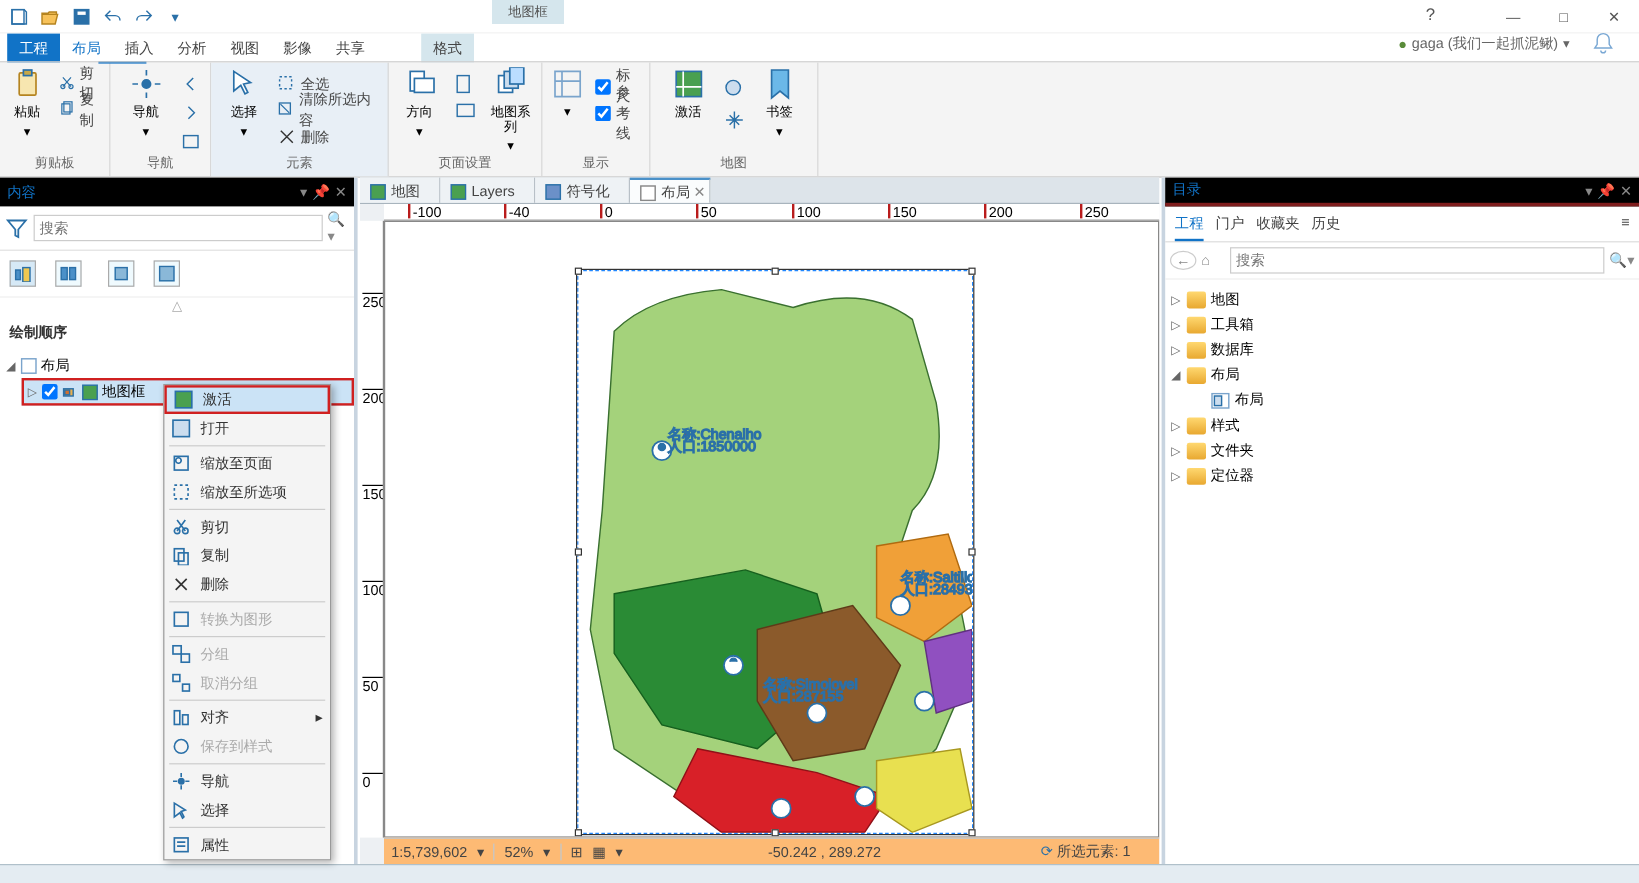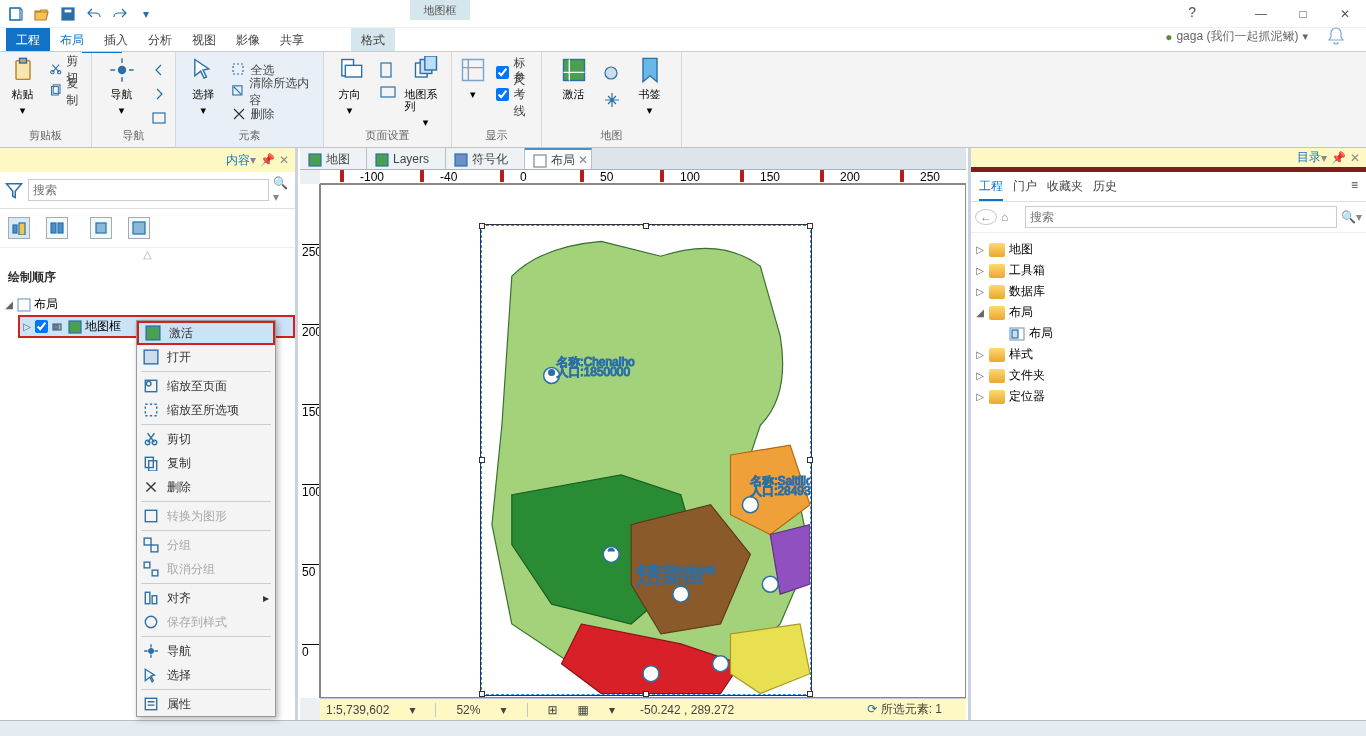--- a/index.html
+++ b/index.html
@@ -21,27 +21,27 @@
 .rtab.active{color:#1173c7}
 .rtab.ctx{background:#d5e6ed;color:#444}
 .ribbontab-underline{position:absolute;bottom:0;left:0;right:0;height:1px;background:#ccc}
 .rtab.active::after{content:"";position:absolute;left:82px;width:40px;bottom:-1px;border-bottom:2px solid #1173c7}
 .ribbon-body{height:96px;background:#f4f4f4;border-bottom:1px solid #c4c4c4;display:flex}
 .group{border-right:1px solid #d8d8d8;display:flex;flex-direction:column;justify-content:space-between;align-items:center;padding:4px 8px 2px}
 .group-content{display:flex;gap:8px;align-items:flex-start;flex:1}
 .group-label{font-size:11px;color:#666;text-align:center;padding-bottom:2px}
 .bigbtn{display:flex;flex-direction:column;align-items:center;gap:4px;width:42px}
 .bigbtn .icn{width:28px;height:28px;display:flex;align-items:center;justify-content:center}
-.bigbtn span{font-size:11px;text-align:left;line-height:12px}
+.bigbtn span{font-size:11px;text-align:center;line-height:12px}
 .smallbtn{display:flex;align-items:center;gap:4px;font-size:11px;height:20px;color:#444}
 .smallbtn .icn{width:16px;height:16px}
 .col{display:flex;flex-direction:column;gap:2px}
 svg{stroke:#2a70a8;fill:none;stroke-width:1.2}
 .panel-contents{position:absolute;left:0;top:148px;width:298px;bottom:16px;background:#fff;border-right:3px solid #c8d4e0}
-.pc-head{height:24px;background:#fef9c3;display:flex;align-items:center;justify-content:flex-end;padding:0 6px;color:#1173c7;font-size:14px}
+.pc-head{height:24px;background:#000000;display:flex;align-items:center;justify-content:space-between;padding:0 6px;color:#1173c7;font-size:14px}
 .pc-head .tools{color:#888;display:flex;gap:4px;font-size:11px}
 .searchrow{display:flex;align-items:center;gap:4px;padding:4px;border-bottom:1px solid #e0e0e0}
 .searchrow .flt{width:20px;height:20px;color:#888}
 .searchrow input{flex:1;height:22px;border:1px solid #ccc;padding:0 4px;font-size:12px}
 .viewbtns{display:flex;gap:16px;padding:8px;border-bottom:1px solid #eee}
 .viewbtns div{width:22px;height:22px;border:1px solid #aaa;display:flex;align-items:center;justify-content:center;background:#effafe}
 .tree-title{padding:8px;font-size:12px;color:#333;font-weight:bold}
 .tree{padding-left:4px;font-size:12px}
 .tnode{display:flex;align-items:center;gap:3px;padding:2px 0}
 .tnode.selected{background:#cbe3f6;border:1px solid #7ab2e0}
@@ -52,31 +52,31 @@
 .ctxitem .cicn{width:16px;height:16px;display:flex;align-items:center;justify-content:center}
 .ctxitem.hlr{border:2px solid #d02020;background:#cbe3f6}
 .ctxsep{height:1px;background:#ccc;margin:2px 4px}
 .center{position:absolute;left:300px;right:400px;top:148px;bottom:16px;background:#edf0f3}
 .doctabs{height:22px;display:flex;background:#dde4ea;border-bottom:1px solid #a8b4bd}
 .doctab{padding:0 16px 0 8px;line-height:22px;background:#eef2f5;border-right:1px solid #b8c0c7;font-size:12px;color:#444;display:flex;align-items:center;gap:4px;position:relative}
 .doctab.active{background:#fafcfd;border-top:2px solid #4a90c8}
 .doctab .dicn{width:14px;height:14px}
 .mapcanvas{position:absolute;left:20px;right:0;top:36px;bottom:22px;background:#fff;border:1px solid #888;overflow:hidden}
 .ruler-h{height:14px;background:#fff;border-bottom:1px solid #888;position:absolute;top:22px;left:20px;right:0;font-size:9px;overflow:hidden}
-.ruler-h span{position:absolute;bottom:1px;border-left:4px solid #b91c1c;padding-left:16px;height:12px}
+.ruler-h span{position:absolute;bottom:1px;border-left:2px solid #b91c1c;padding-left:2px;height:12px}
 .ruler-v{width:20px;background:#fff;border-right:1px solid #888;position:absolute;top:36px;left:0;bottom:22px;font-size:9px;overflow:hidden}
 .ruler-v span{position:absolute;left:2px;border-top:1px solid #000;width:18px}
 .layoutpage{position:absolute;left:160px;top:40px;width:330px;height:470px;background:#fff;border:1px dashed #28f;outline:1px solid #333}
 .handle{width:6px;height:6px;background:#fff;border:1px solid #333;position:absolute}
-.statusbar{position:absolute;left:20px;right:0;bottom:0;height:22px;background:#fef9c3;border-top:1px solid #c0c8cf;display:flex;align-items:center;font-size:11px;color:#444;gap:20px;padding:0 6px}
+.statusbar{position:absolute;left:20px;right:0;bottom:0;height:22px;background:#fdba74;border-top:1px solid #c0c8cf;display:flex;align-items:center;font-size:11px;color:#444;gap:8px;padding:0 6px}
 .statusbar .sep{width:1px;height:14px;background:#c0c8cf}
 .statusbar .coord{position:absolute;left:320px}
 .statusbar .sel{position:absolute;right:24px}
 .catalog{position:absolute;right:0;top:148px;width:398px;bottom:16px;background:#fff;border-left:3px solid #c8d4e0}
-.catalog .pc-head{border-bottom:5px solid #7f1d1d}
+.catalog .pc-head{border-bottom:3px solid #7f1d1d}
 .cattabs{display:flex;padding:6px 8px 0 8px;gap:10px;font-size:12px;color:#444;border-bottom:1px solid #ddd}
 .cattabs div{padding-bottom:4px}
 .cattabs .active{color:#1173c7;border-bottom:2px solid #1173c7}
 .cattabs .menu{margin-left:auto}
 .catnav{display:flex;align-items:center;gap:4px;padding:4px;border-bottom:1px solid #eee}
 .catnav input{flex:1;height:22px;border:1px solid #ccc;padding:0 4px}
 .catlist{padding:6px 4px}
 .catrow{display:flex;align-items:center;gap:4px;padding:2px 0;font-size:12px}
 .catrow.lvl2{padding-left:20px}
 .exp{width:10px;text-align:center;color:#666;font-size:10px}

